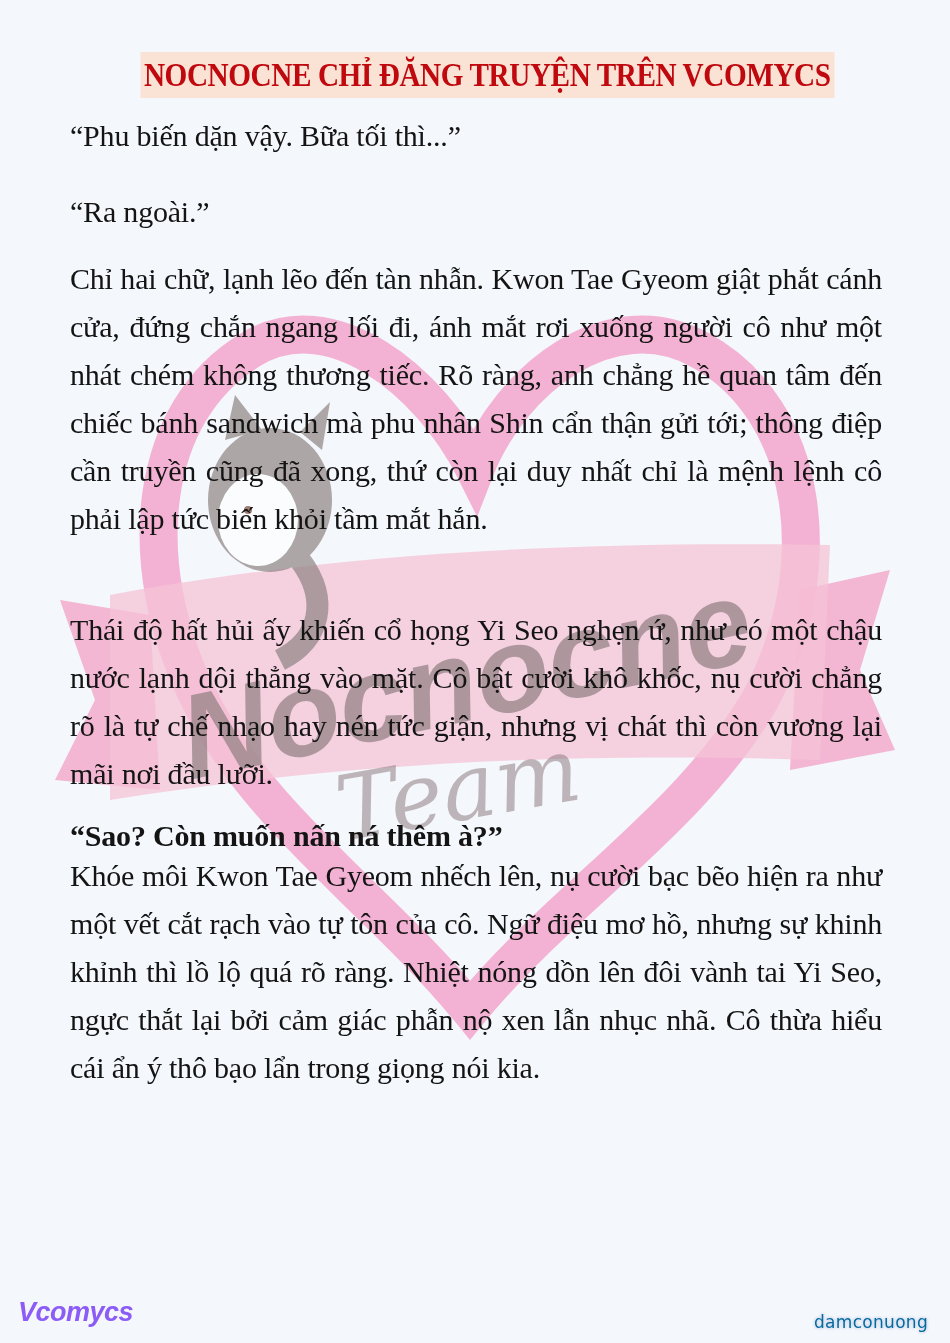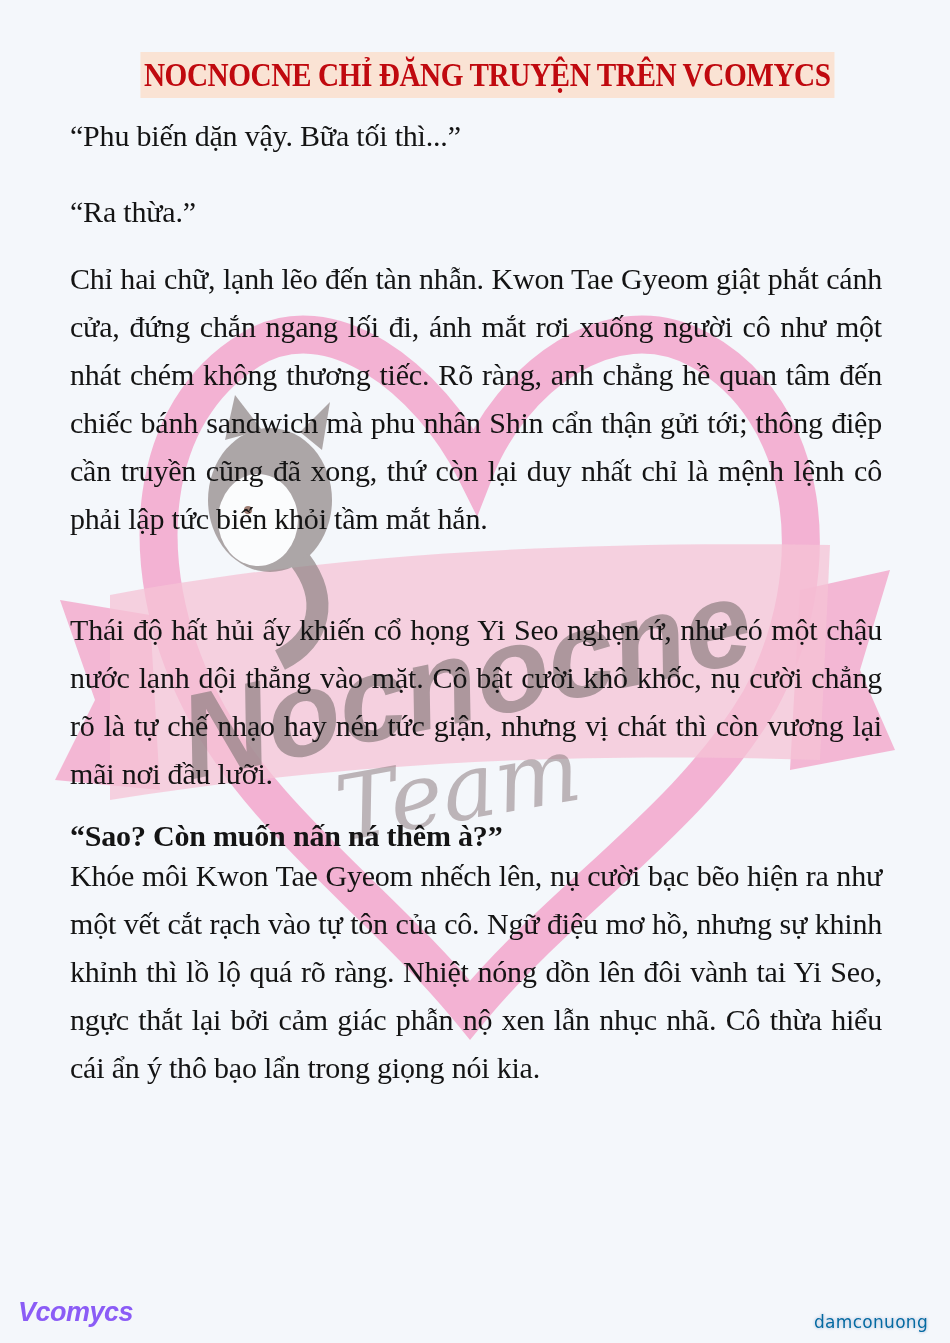--- a/index.html
+++ b/index.html
@@ -82,21 +82,21 @@
     <text x="470" y="720" font-family="Liberation Sans, sans-serif" font-style="italic" font-weight="bold" font-size="120" fill="#8f7f82" opacity="0.7" text-anchor="middle" transform="rotate(-12 470 700)">Nocnocne</text>
     <text x="460" y="820" font-family="DejaVu Serif, serif" font-style="italic" font-size="90" fill="#8f7f82" opacity="0.55" text-anchor="middle" transform="rotate(-10 460 800)">Team</text>
   </svg>
 
   <div class="banner-wrap">
     <div class="banner">NOCNOCNE CHỈ ĐĂNG TRUYỆN TRÊN VCOMYCS</div>
   </div>
 
   <div class="content">
     <p class="para" style="top:112px; margin:0;">“Phu biến dặn vậy. Bữa tối thì...”</p>
-    <p class="para" style="top:188px; margin:0;">“Ra thừa.”</p>
+    <p class="para" style="top:188px; margin:0;">“Ra ngoài.”</p>
     <p class="para" style="top:255px; margin:0;">Chỉ hai chữ, lạnh lẽo đến tàn nhẫn. Kwon Tae Gyeom giật phắt cánh cửa, đứng chắn ngang lối đi, ánh mắt rơi xuống người cô như một nhát chém không thương tiếc. Rõ ràng, anh chẳng hề quan tâm đến chiếc bánh sandwich mà phu nhân Shin cẩn thận gửi tới; thông điệp cần truyền cũng đã xong, thứ còn lại duy nhất chỉ là mệnh lệnh cô phải lập tức biến khỏi tầm mắt hắn.</p>
     <p class="para" style="top:606px; margin:0;">Thái độ hất hủi ấy khiến cổ họng Yi Seo nghẹn ứ, như có một chậu nước lạnh dội thẳng vào mặt. Cô bật cười khô khốc, nụ cười chẳng rõ là tự chế nhạo hay nén tức giận, nhưng vị chát thì còn vương lại mãi nơi đầu lưỡi.</p>
     <p class="para" style="top:812px; margin:0;font-weight:bold;">“Sao? Còn muốn nấn ná thêm à?”</p>
     <p class="para" style="top:852px; margin:0;">Khóe môi Kwon Tae Gyeom nhếch lên, nụ cười bạc bẽo hiện ra như một vết cắt rạch vào tự tôn của cô. Ngữ điệu mơ hồ, nhưng sự khinh khỉnh thì lồ lộ quá rõ ràng. Nhiệt nóng dồn lên đôi vành tai Yi Seo, ngực thắt lại bởi cảm giác phẫn nộ xen lẫn nhục nhã. Cô thừa hiểu cái ẩn ý thô bạo lẩn trong giọng nói kia.</p>
   </div>
 
   <div class="logo-vcomycs">Vcomycs</div>
   <div class="logo-damconuong">damconuong</div>
 </div>
 

